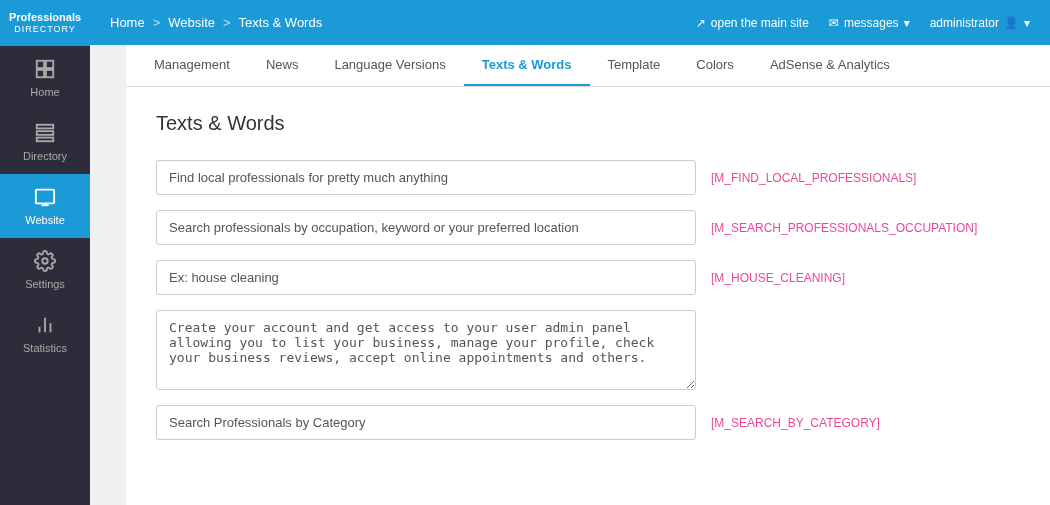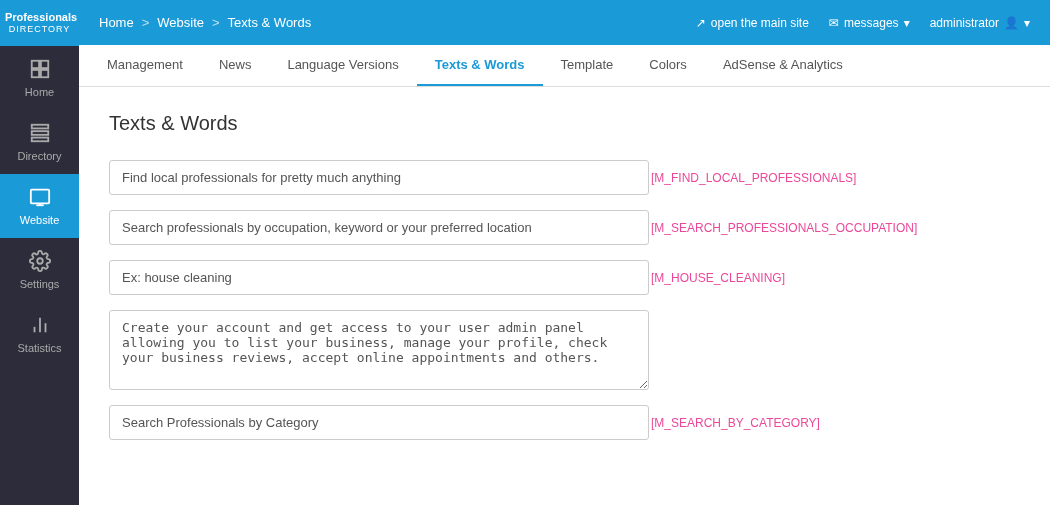--- a/index.html
+++ b/index.html
@@ -1,20 +1,20 @@
 <!DOCTYPE html>
 <html><head>
   <meta charset="utf-8">
   <style>
     * { box-sizing: border-box; margin: 0; padding: 0; }
     body { font-family: Arial, sans-serif; font-size: 13px; background: #f0f0f0; display: flex; height: 505px; overflow: hidden; }
 
     
     .sidebar {
-      width: 79px;
+      width: 90px;
       background: #2c2c3a;
       display: flex;
       flex-direction: column;
       align-items: center;
       height: 100%;
       flex-shrink: 0;
     }
     .sidebar-logo {
       background: #1a9ad7;
       width: 100%;
@@ -61,20 +61,21 @@
     .topbar-right { display: flex; align-items: center; gap: 20px; font-size: 12px; }
     .topbar-right a { color: white; text-decoration: none; display: flex; align-items: center; gap: 5px; }
 
     
     .content-area {
       flex: 1;
       background: white;
       display: flex;
       flex-direction: column;
       overflow: hidden;
+      margin-left: 36px;
     }
 
     
     .tabs {
       display: flex;
       border-bottom: 1px solid #ddd;
       background: white;
       padding: 0 10px;
       flex-shrink: 0;
     }
@@ -103,21 +104,21 @@
       color: #333;
       margin-bottom: 25px;
       font-weight: normal;
     }
 
     
     .field-row {
       display: flex;
       align-items: center;
       margin-bottom: 15px;
-      gap: 2px;
+      gap: 15px;
     }
     .field-row input[type="text"],
     .field-row textarea {
       flex: 1;
       max-width: 540px;
       padding: 9px 12px;
       border: 1px solid #ccc;
       border-radius: 3px;
       font-size: 13px;
       color: #555;

